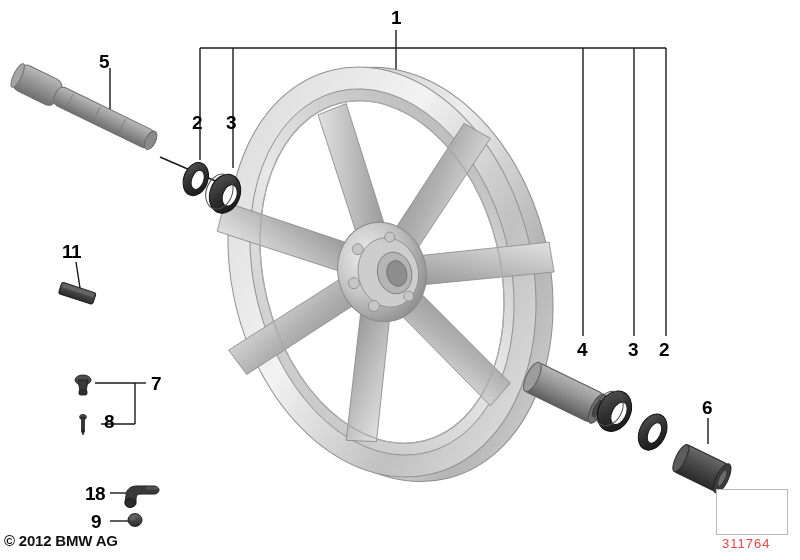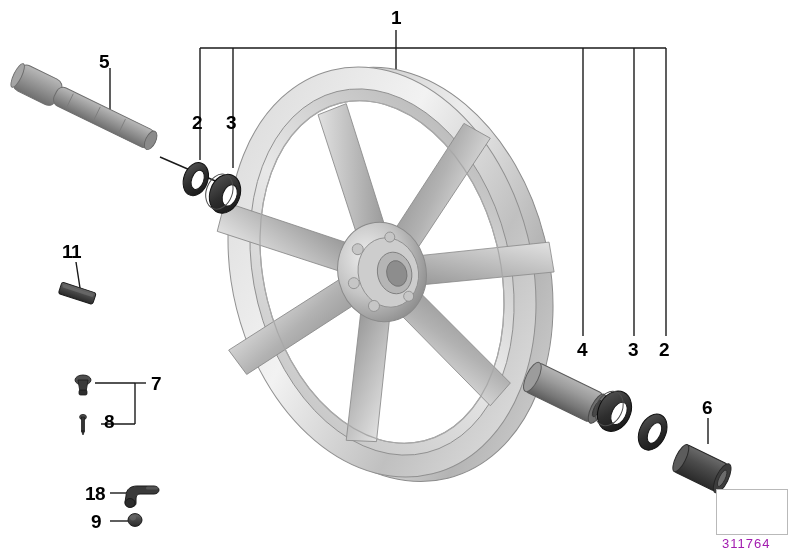--- a/index.html
+++ b/index.html
@@ -6,21 +6,21 @@
   body{width:800px;height:560px;overflow:hidden;
        font-family:"Liberation Sans",sans-serif;}
   #stage{position:relative;width:800px;height:560px;background:#fff;}
   svg#diagram{position:absolute;left:0;top:0;width:800px;height:560px;}
   .callout{position:absolute;font-family:"Liberation Sans",sans-serif;
            font-weight:bold;font-size:19px;color:#000;line-height:1;
            letter-spacing:-0.5px;}
   #copyright{position:absolute;left:4px;top:532px;font-size:15px;
              font-weight:bold;color:#111;letter-spacing:-0.2px;}
   #diagram-id{position:absolute;left:722px;top:536px;font-size:13px;
-              color:#a21caf;letter-spacing:1px;}
+              color:#ef4444;letter-spacing:1px;}
   #arrow-box{position:absolute;left:716px;top:489px;width:70px;height:44px;
              border:1px solid #b9b9b9;background:#fff;}
 </style>
 </head>
 <body>
 
 <div id="stage">
 
   <svg id="diagram" viewBox="0 0 800 560">
     <defs>
@@ -249,15 +249,16 @@
   <div class="callout" style="left:62px;top:242px;">11</div>
   <div class="callout" style="left:151px;top:374px;">7</div>
   <div class="callout" style="left:104px;top:412px;">8</div>
   <div class="callout" style="left:85px;top:484px;">18</div>
   <div class="callout" style="left:91px;top:512px;">9</div>
   <div class="callout" style="left:577px;top:340px;">4</div>
   <div class="callout" style="left:628px;top:340px;">3</div>
   <div class="callout" style="left:659px;top:340px;">2</div>
   <div class="callout" style="left:702px;top:398px;">6</div>
 
+  <div id="copyright">© 2012 BMW AG</div>
   <div id="diagram-id">311764</div>
 
 </div>
 
 </body></html>

